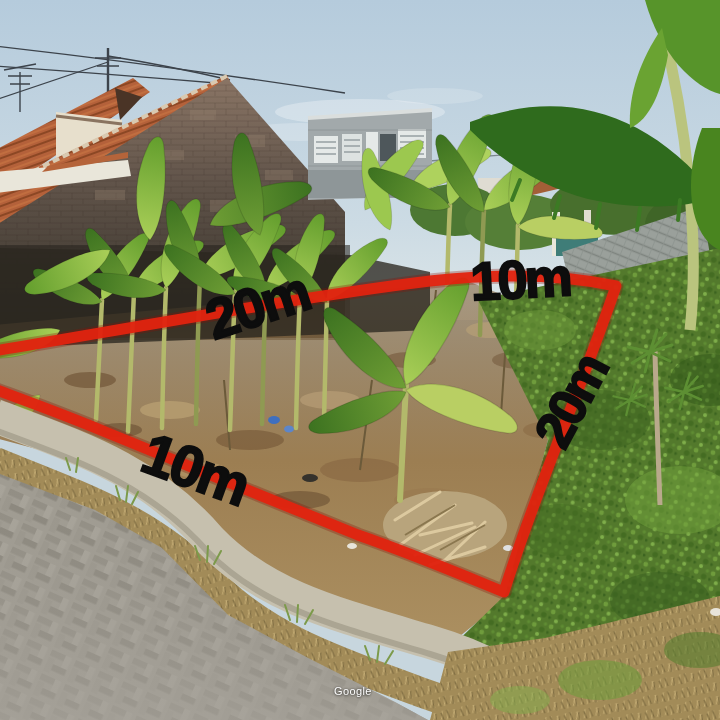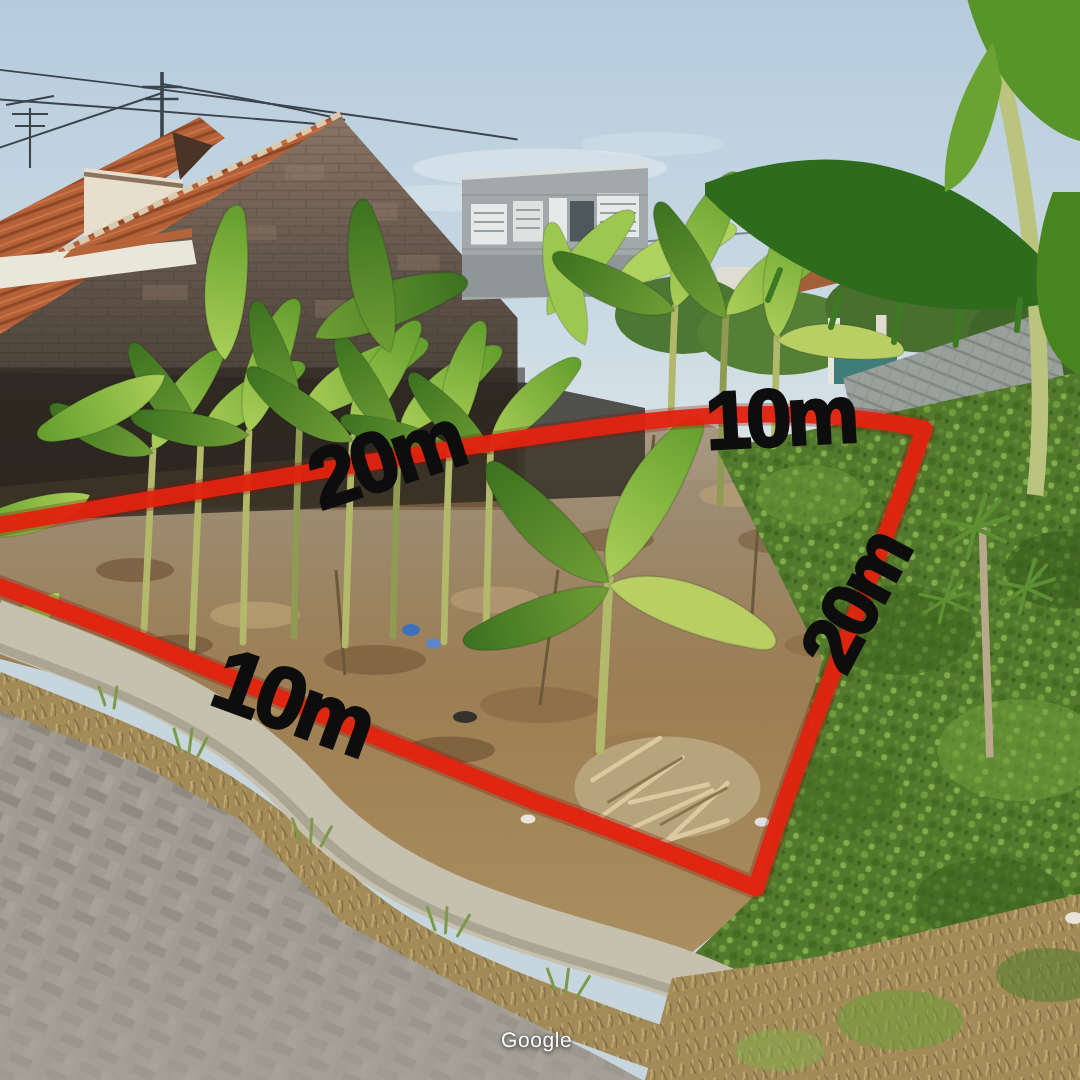--- a/index.html
+++ b/index.html
@@ -11,21 +11,21 @@
   .ml{
     position:absolute;font-weight:900;line-height:1;color:#0d0d0d;
     letter-spacing:-3px;white-space:nowrap;user-select:none;
     -webkit-text-stroke:2px #0d0d0d;
   }
   #ml-left  {left:257px;top:306px;font-size:56px;transform:translate(-50%,-50%) rotate(-18deg);}
   #ml-back  {left:520px;top:279px;font-size:54px;transform:translate(-50%,-50%) rotate(-3deg);}
   #ml-right {left:571px;top:401px;font-size:52px;transform:translate(-50%,-50%) rotate(-62deg);}
   #ml-front {left:195px;top:469px;font-size:58px;transform:translate(-50%,-50%) rotate(20deg);}
   #watermark{
-    position:absolute;left:334px;top:685px;font-size:14px;color:#ffffff;
+    position:absolute;left:334px;top:685px;font-size:11px;color:#ffffff;
     letter-spacing:.4px;text-shadow:0 1px 3px rgba(0,0,0,.6),0 0 2px rgba(0,0,0,.45);
   }
 </style>
 </head>
 <body>
 
 <div id="stage">
 <svg id="scene" width="720" height="720" viewBox="0 0 720 720">
   <defs>
     <linearGradient id="skyG" x1="0" y1="0" x2="0" y2="1">

